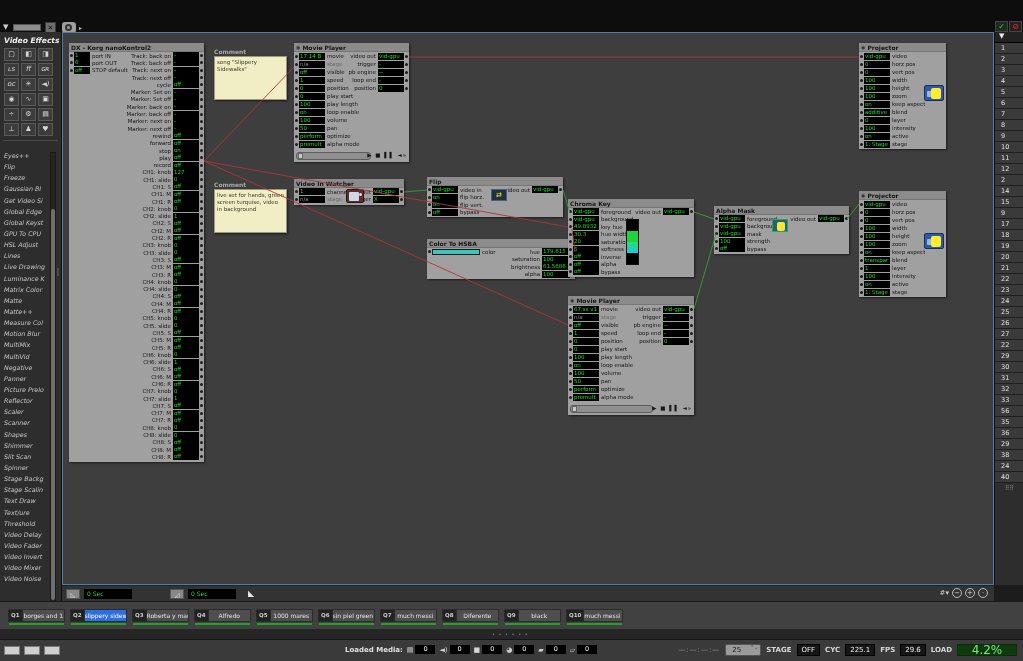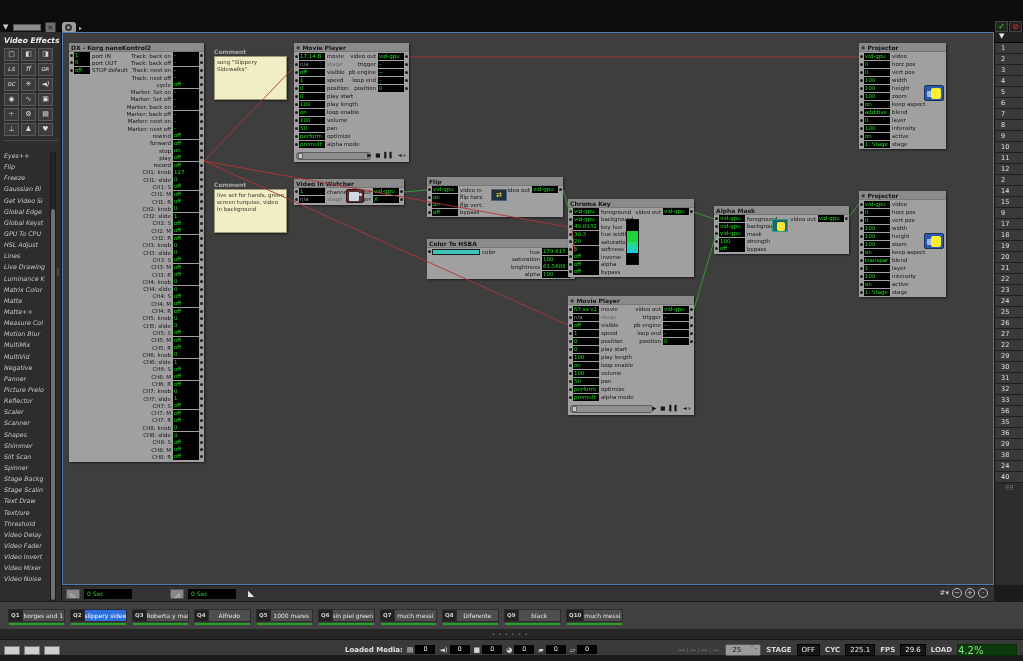--- a/index.html
+++ b/index.html
@@ -107,34 +107,34 @@
   .tab::after { content:""; position:absolute; left:0; right:0; bottom:-4px; height:2px; background:#23a323; }
   .qbadge { background:#222; color:#cfcfcf; font-size:5.5px; font-weight:bold; line-height:11px; padding:0 2px; border-right:1px solid #2c2c2c; flex:none; }
   .tlabel { flex:1; color:#e6e6e6; font-size:6px; line-height:11px; text-align:center; white-space:nowrap; overflow:hidden; }
   .tab.active .tlabel { background:#2e6fe0; color:#fff; }
 
   
   #subrow { position:absolute; left:0; top:629px; width:1023px; height:10px; background:#262626; }
   #subrow .grip { position:absolute; left:492px; top:2px; color:#8a8a8a; font-size:5px; letter-spacing:1px; }
 
   
-  #statusbar { position:absolute; left:0; top:639px; width:1023px; height:16px; background:#3a3a3a; border-top:1px solid #141414; }
+  #statusbar { position:absolute; left:0; top:639px; width:1023px; height:22px; background:#3a3a3a; border-top:1px solid #141414; }
   .sb-box { position:absolute; top:6px; height:9px; background:#cfcfcf; border:1px solid #7a7a7a; }
   #lm { position:absolute; left:345px; top:5px; display:flex; align-items:center; gap:4px; }
   #lm .lm-label { color:#e0e0e0; font-size:7px; font-weight:bold; white-space:nowrap; }
   .lm-grp { display:flex; align-items:center; gap:2px; }
   .lm-ic { color:#d5d5d5; font-size:7px; }
   .lm-count { background:#000; color:#eee; font-size:6.5px; line-height:9px; width:20px; text-align:center; }
   #rightstats { position:absolute; right:6px; top:4px; display:flex; align-items:center; gap:5px; }
   .dashes { color:#9a9a9a; font-size:7px; letter-spacing:1px; }
   .stepper { width:36px; height:12px; background:#9a9a9a; border:1px solid #555; border-radius:2px; color:#1a1a1a; font-size:7px; line-height:11px; padding-left:6px; position:relative; }
   .stepper .updn { position:absolute; right:2px; top:0; font-size:5px; line-height:5px; color:#333; }
   .statlbl { color:#d8d8d8; font-size:7px; font-weight:bold; }
   .statval { background:#161616; color:#f0f0f0; font-size:7px; line-height:11px; padding:0 4px; height:12px; border:1px solid #000; }
-  .loadbar { width:60px; height:12px; background:#0e3a0e; border:1px solid #063006; color:#7fe87f; font-size:10px; line-height:11px; text-align:left; }
+  .loadbar { width:60px; height:12px; background:#0e3a0e; border:1px solid #063006; color:#7fe87f; font-size:12px; line-height:11px; text-align:center; }
 </style>
 </head>
 <body>
 
 <div id="app">
 
   <div id="topbar">
     <span class="tb-tri">▼</span>
     <span class="tb-box"></span>
     <span class="tb-close">✕</span>

